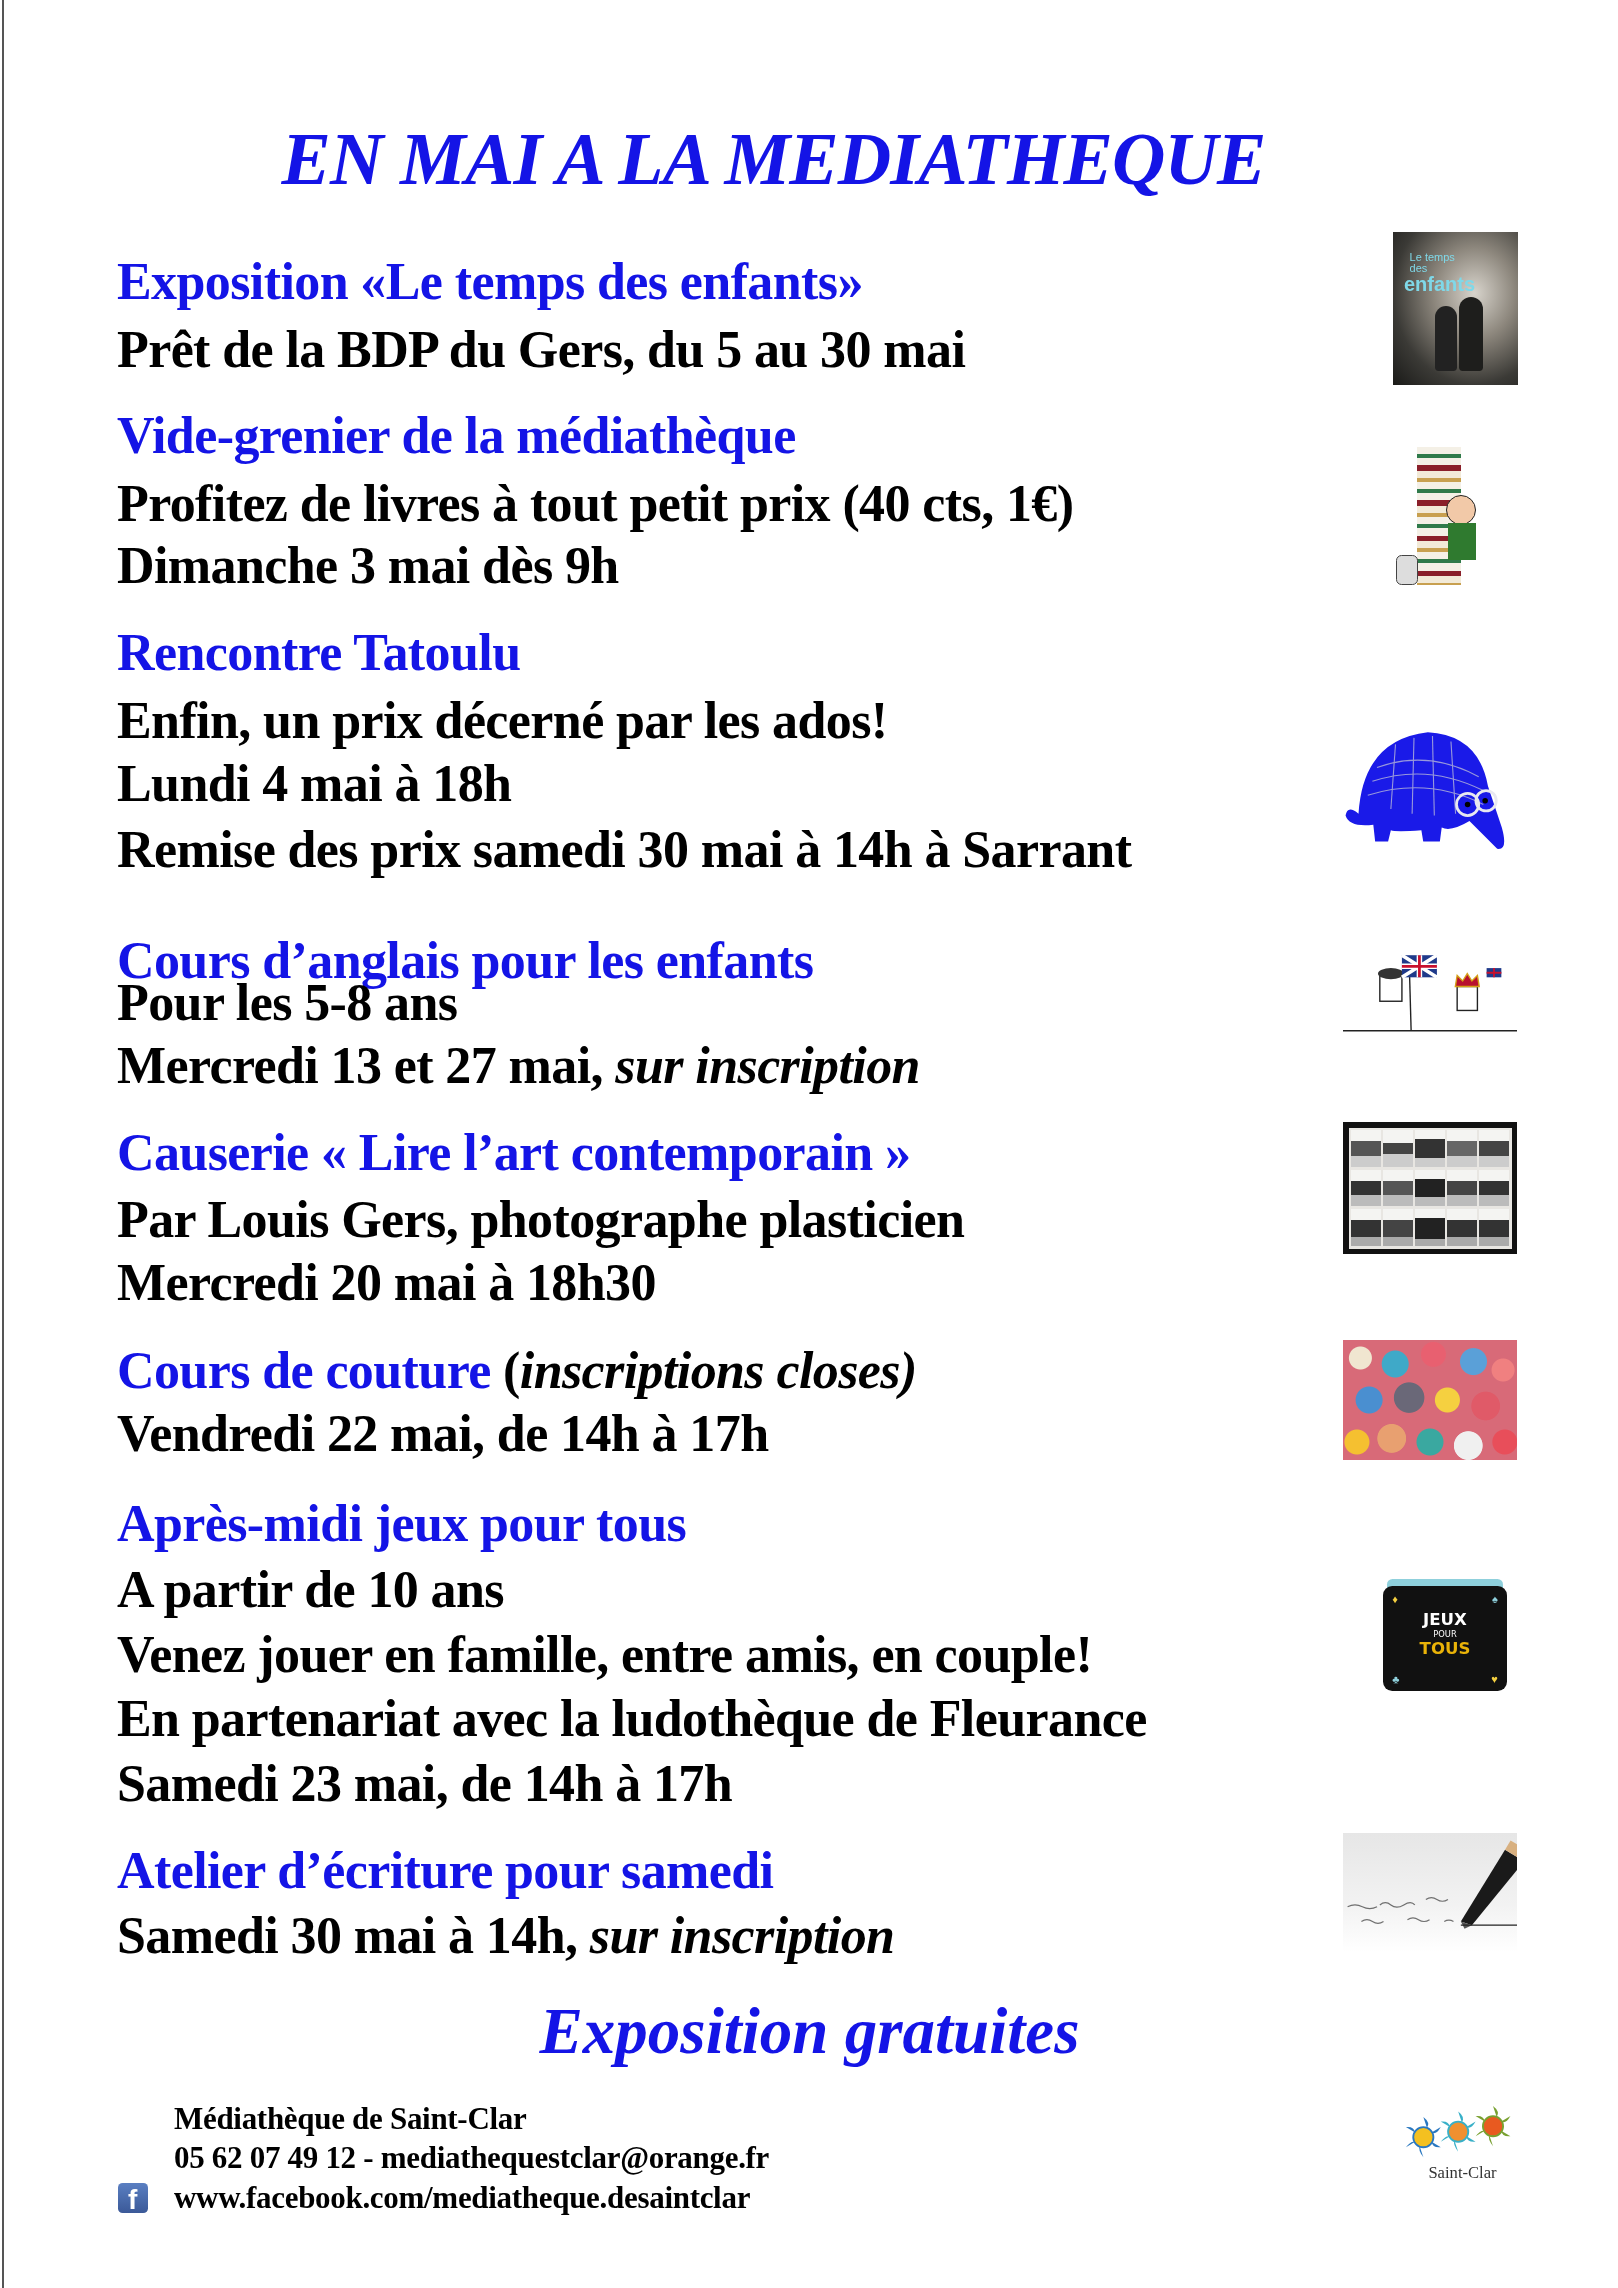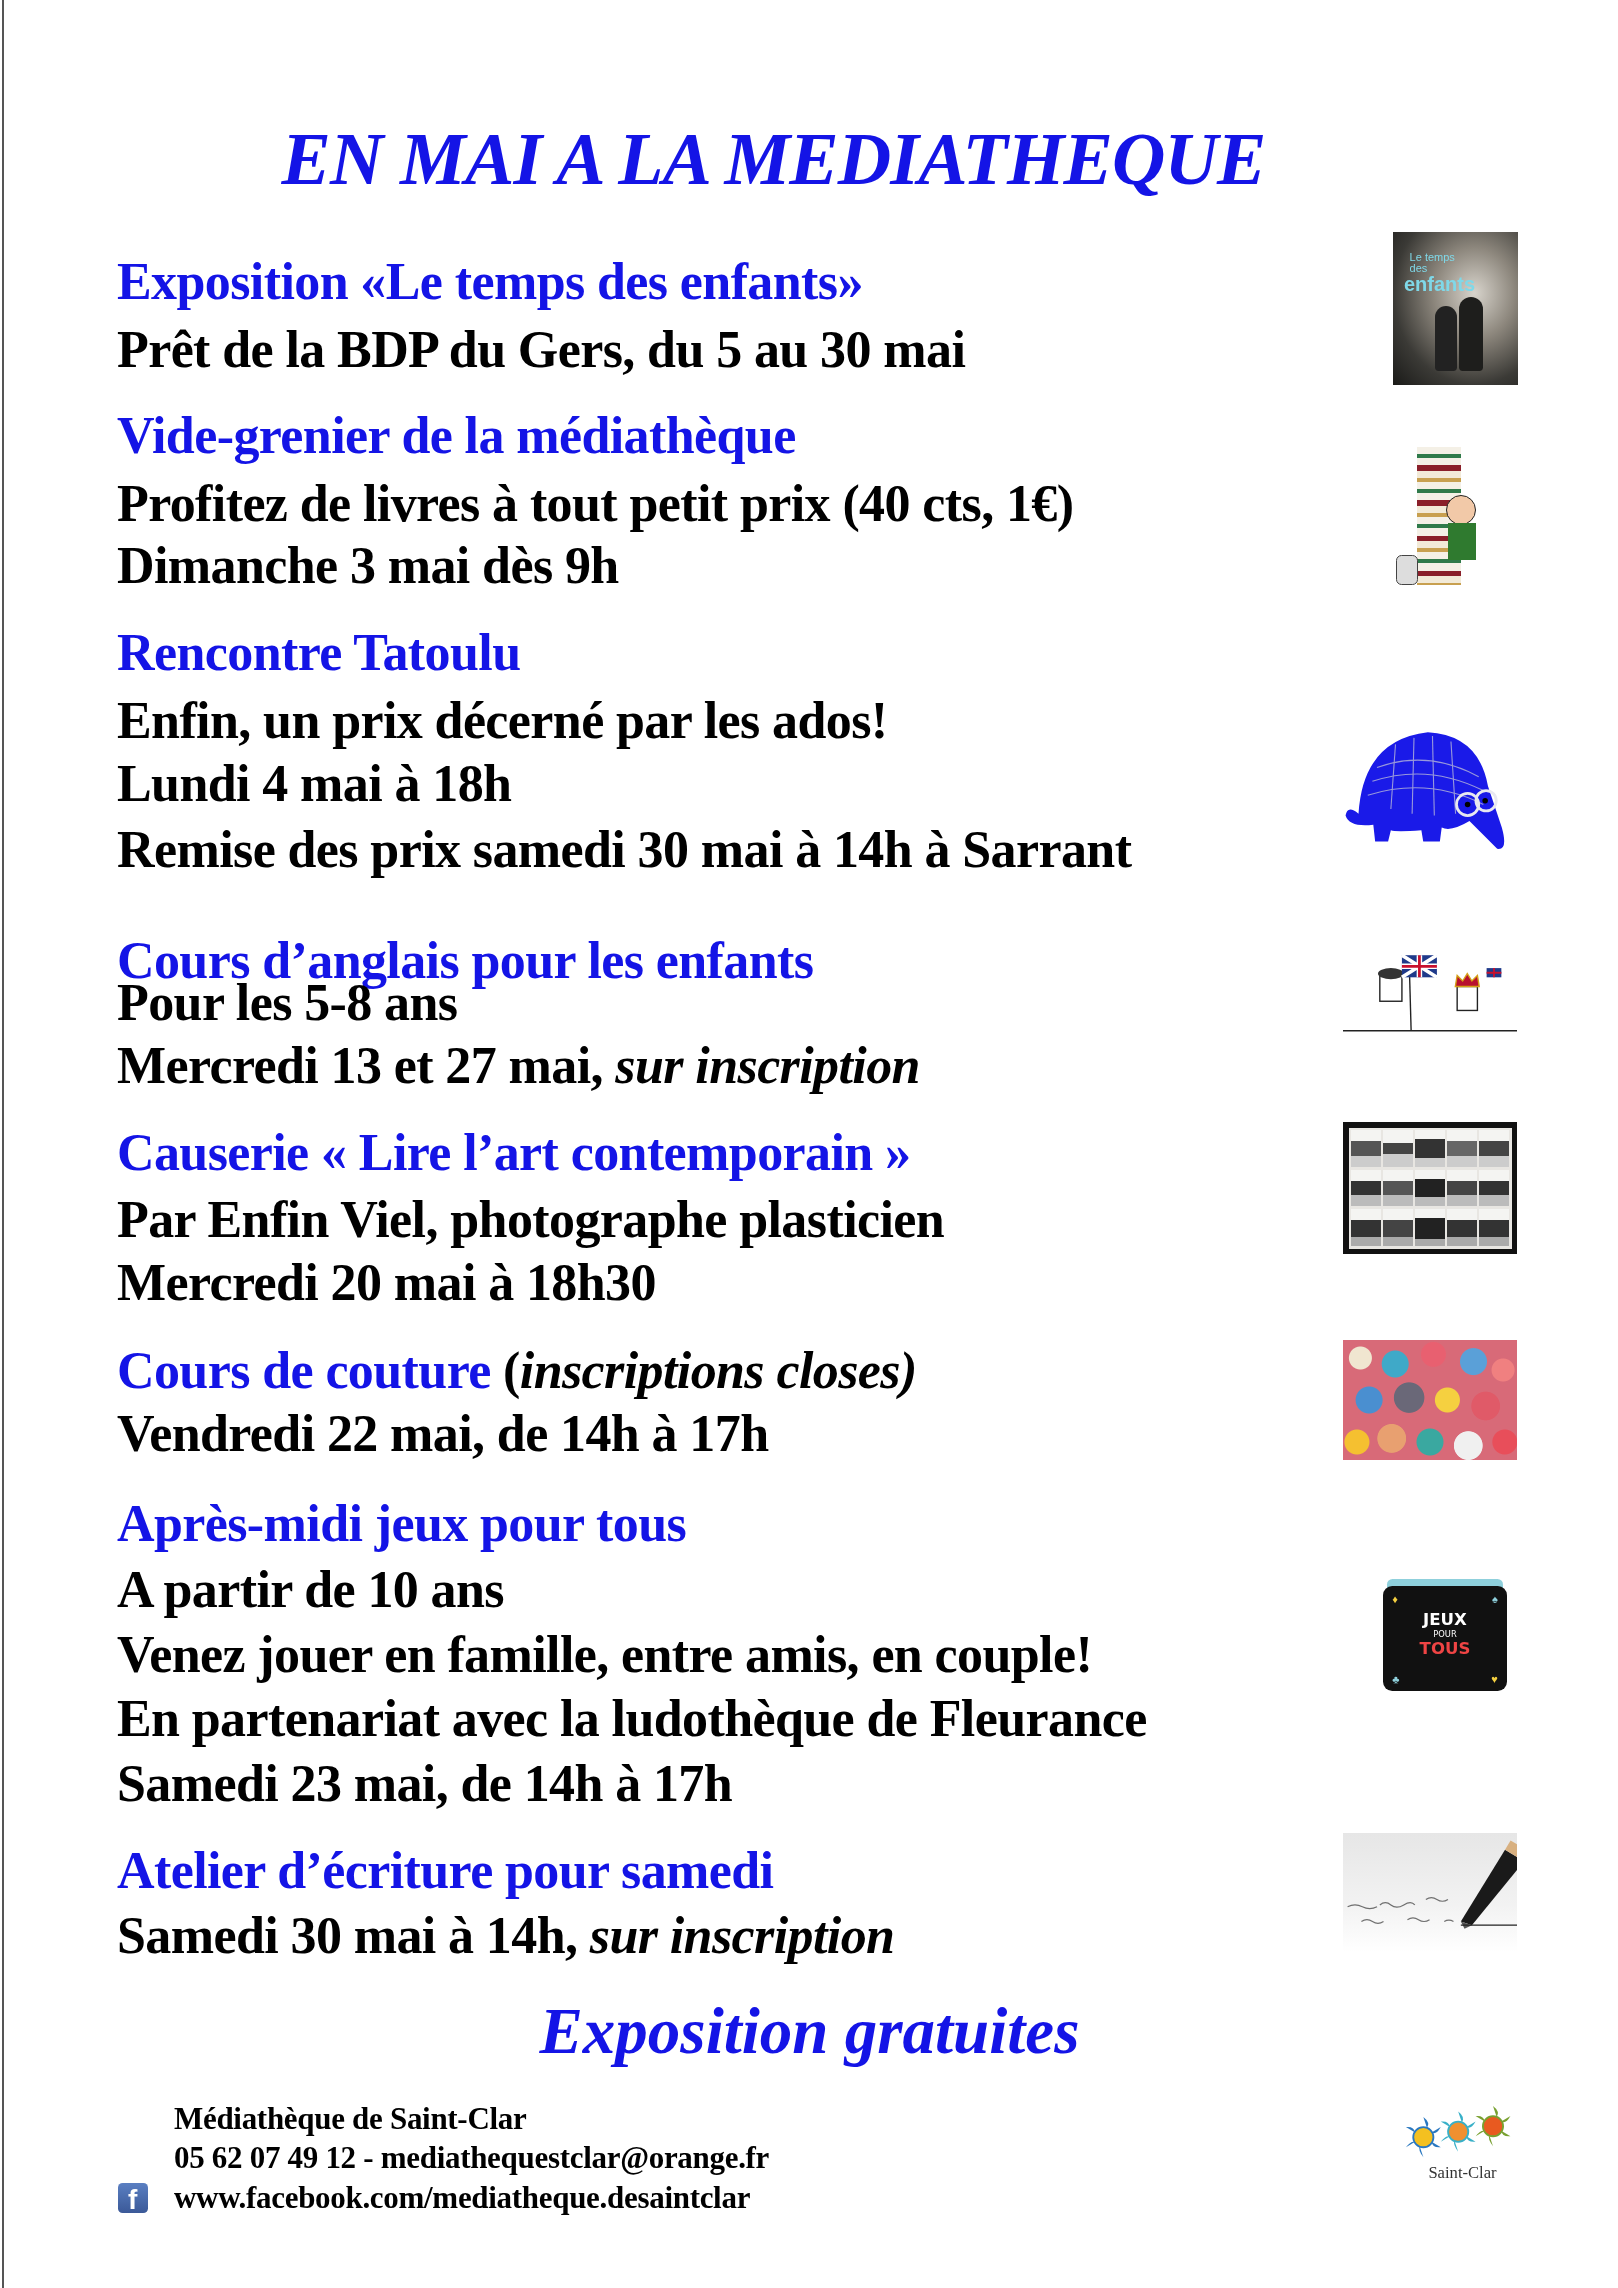--- a/index.html
+++ b/index.html
@@ -89,21 +89,21 @@
     <path d="M83 10 V34 M64 22 H102" stroke="#fff" stroke-width="6"></path>
     <path d="M83 10 V34 M64 22 H102" stroke="#c8102e" stroke-width="3"></path>
     <rect x="124" y="44" width="22" height="26" fill="#fff" stroke="#222" stroke-width="1.5"></rect>
     <path d="M122 44 L124 32 L130 38 L135 30 L140 38 L146 32 L148 44 Z" fill="#b8102e" stroke="#d4a017" stroke-width="1.5"></path>
     <rect x="156" y="24" width="16" height="10" fill="#1f3a8a"></rect>
     <path d="M164 24 V34 M156 29 H172" stroke="#c8102e" stroke-width="2"></path>
   </svg>
 </div>
 
 <div class="line heading" style="top:1120px">Causerie « Lire l’art contemporain »</div>
-<div class="line body-text" style="top:1187px">Par Enfin Viel, photographe plasticien</div>
+<div class="line body-text" style="top:1187px">Par Louis Gers, photographe plasticien</div>
 <div class="line body-text" style="top:1250px">Mercredi 20 mai à 18h30</div>
 <div class="img" style="left:1343px; top:1122px; width:174px; height:132px; background:#111; padding:0;">
   <div style="position:absolute; left:5.5px; top:5.5px; width:163px; height:121px; background:#e8e6e2; display:grid; grid-template-columns:repeat(5,1fr); grid-template-rows:repeat(3,1fr); gap:2.8px; padding:2.8px; box-sizing:border-box;">
     <div style="background:linear-gradient(#f4f4f2 30%, #555 30% 70%, #ccc 70%);"></div>
     <div style="background:linear-gradient(#f4f4f2 35%, #444 35% 65%, #ccc 65%);"></div>
     <div style="background:linear-gradient(#f4f4f2 25%, #333 25% 75%, #ccc 75%);"></div>
     <div style="background:linear-gradient(#f4f4f2 30%, #666 30% 70%, #ccc 70%);"></div>
     <div style="background:linear-gradient(#f4f4f2 30%, #444 30% 70%, #ccc 70%);"></div>
     <div style="background:linear-gradient(#f4f4f2 30%, #333 30% 70%, #bbb 70%);"></div>
     <div style="background:linear-gradient(#f4f4f2 30%, #555 30% 70%, #bbb 70%);"></div>
@@ -140,21 +140,21 @@
 <div class="line heading" style="top:1491px">Après-midi jeux pour tous</div>
 <div class="line body-text" style="top:1557px">A partir de 10 ans</div>
 <div class="line body-text" style="top:1622px">Venez jouer en famille, entre amis, en couple!</div>
 <div class="line body-text" style="top:1686px">En partenariat avec la ludothèque de Fleurance</div>
 <div class="line body-text" style="top:1751px">Samedi 23 mai, de 14h à 17h</div>
 <div class="img" style="left:1383px; top:1579px; width:124px; height:112px;">
   <div style="position:absolute; left:3.7px; top:0; width:116px; height:9.2px; background:#8fd0dc; border-radius:5.5px 5.5px 0 0;"></div>
   <div style="position:absolute; left:0; top:6.5px; width:124px; height:105px; background:#111; border-radius:9.2px;">
     <div style="position:absolute; left:0; width:124px; top:26px; text-align:center; color:#fff; font-family:'DejaVu Sans',sans-serif; font-size:16.6px; line-height:16.6px; font-weight:bold;">JEUX</div>
     <div style="position:absolute; left:0; width:124px; top:44px; text-align:center; color:#fff; font-family:'DejaVu Sans',sans-serif; font-size:8.3px; line-height:9.2px;">POUR</div>
-    <div style="position:absolute; left:0; width:124px; top:55px; text-align:center; color:#ef4444; font-family:'DejaVu Sans',sans-serif; font-size:16.6px; line-height:16.6px; font-weight:bold;">TOUS</div>
+    <div style="position:absolute; left:0; width:124px; top:55px; text-align:center; color:#eab308; font-family:'DejaVu Sans',sans-serif; font-size:16.6px; line-height:16.6px; font-weight:bold;">TOUS</div>
     <div style="position:absolute; left:9.2px; top:7.4px; color:#f5d040; font-size:11px;">♦</div>
     <div style="position:absolute; right:9.2px; top:7.4px; color:#8fd0dc; font-size:11px;">♠</div>
     <div style="position:absolute; left:9.2px; bottom:5.5px; color:#8fd0dc; font-size:11px;">♣</div>
     <div style="position:absolute; right:9.2px; bottom:5.5px; color:#f5d040; font-size:11px;">♥</div>
   </div>
 </div>
 
 <div class="line heading" style="top:1838px">Atelier d’écriture pour samedi</div>
 <div class="line body-text" style="top:1903px"><span>Samedi 30 mai à 14h, </span><span class="ital">sur inscription</span></div>
 <div class="img" style="left:1343px; top:1833px; width:174px; height:119px; background:linear-gradient(180deg, #e6e6e6 0%, #f2f2f2 60%, #ffffff 100%);">

